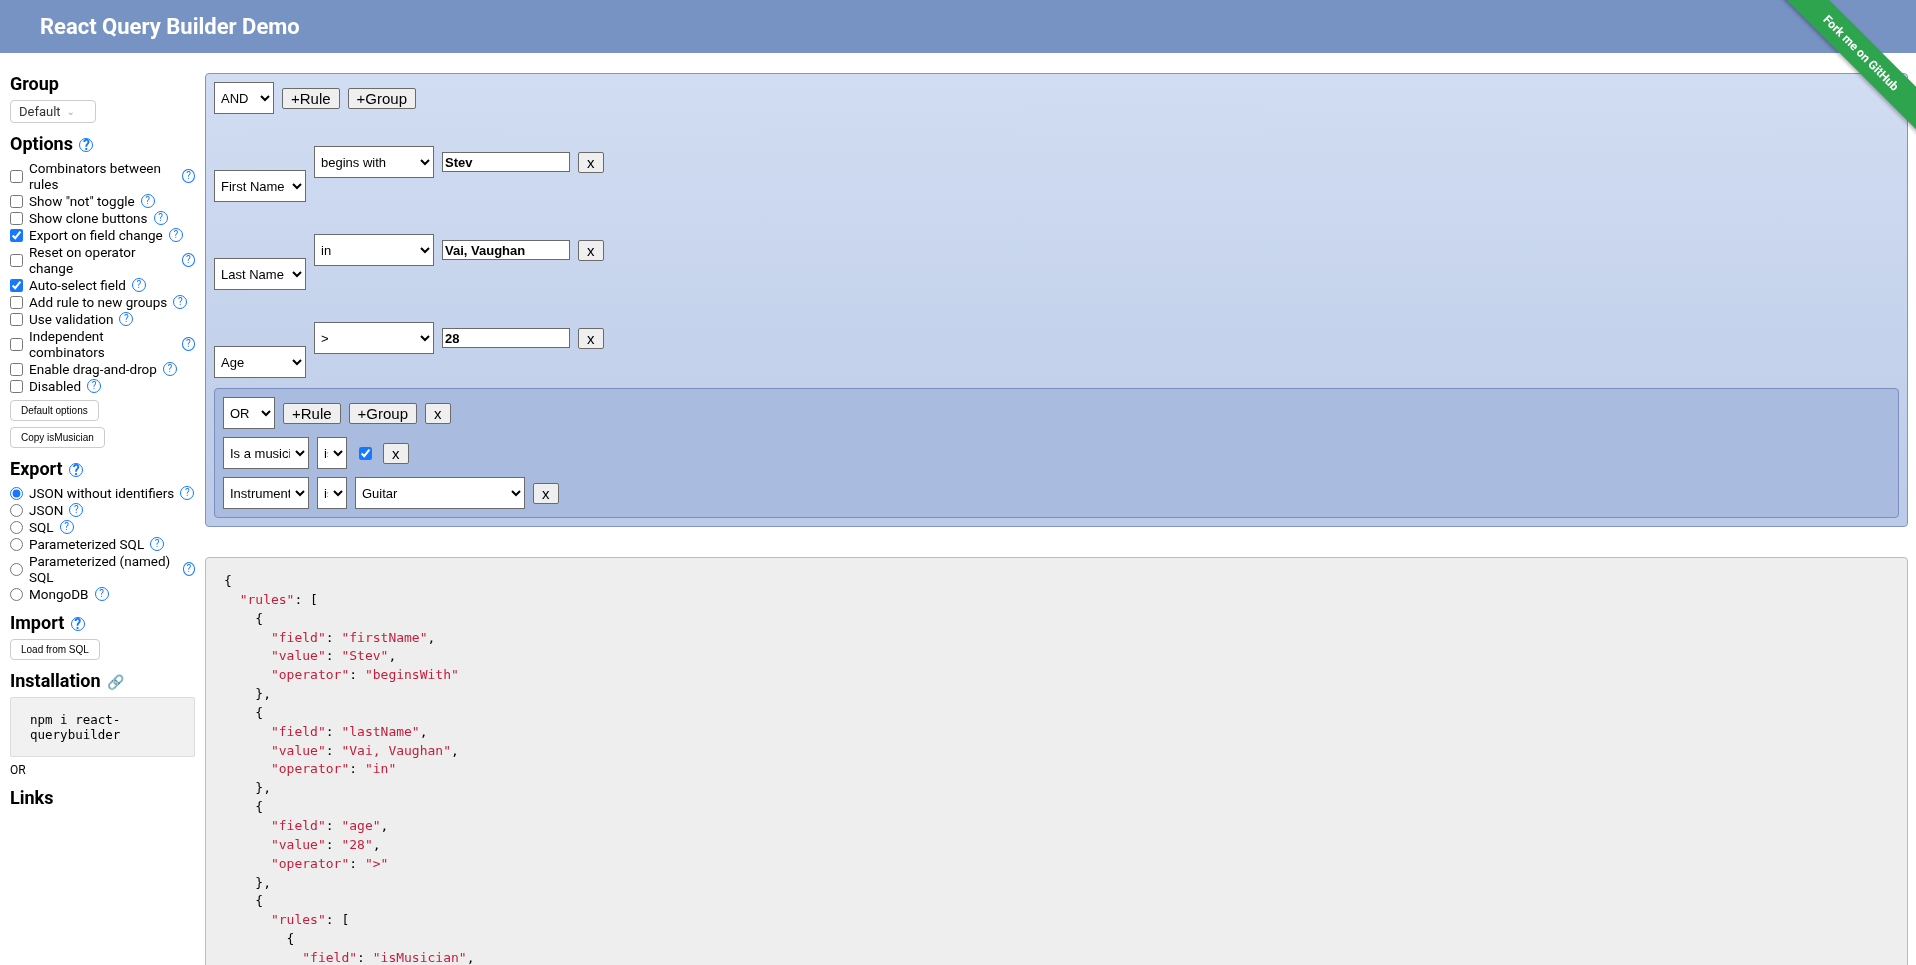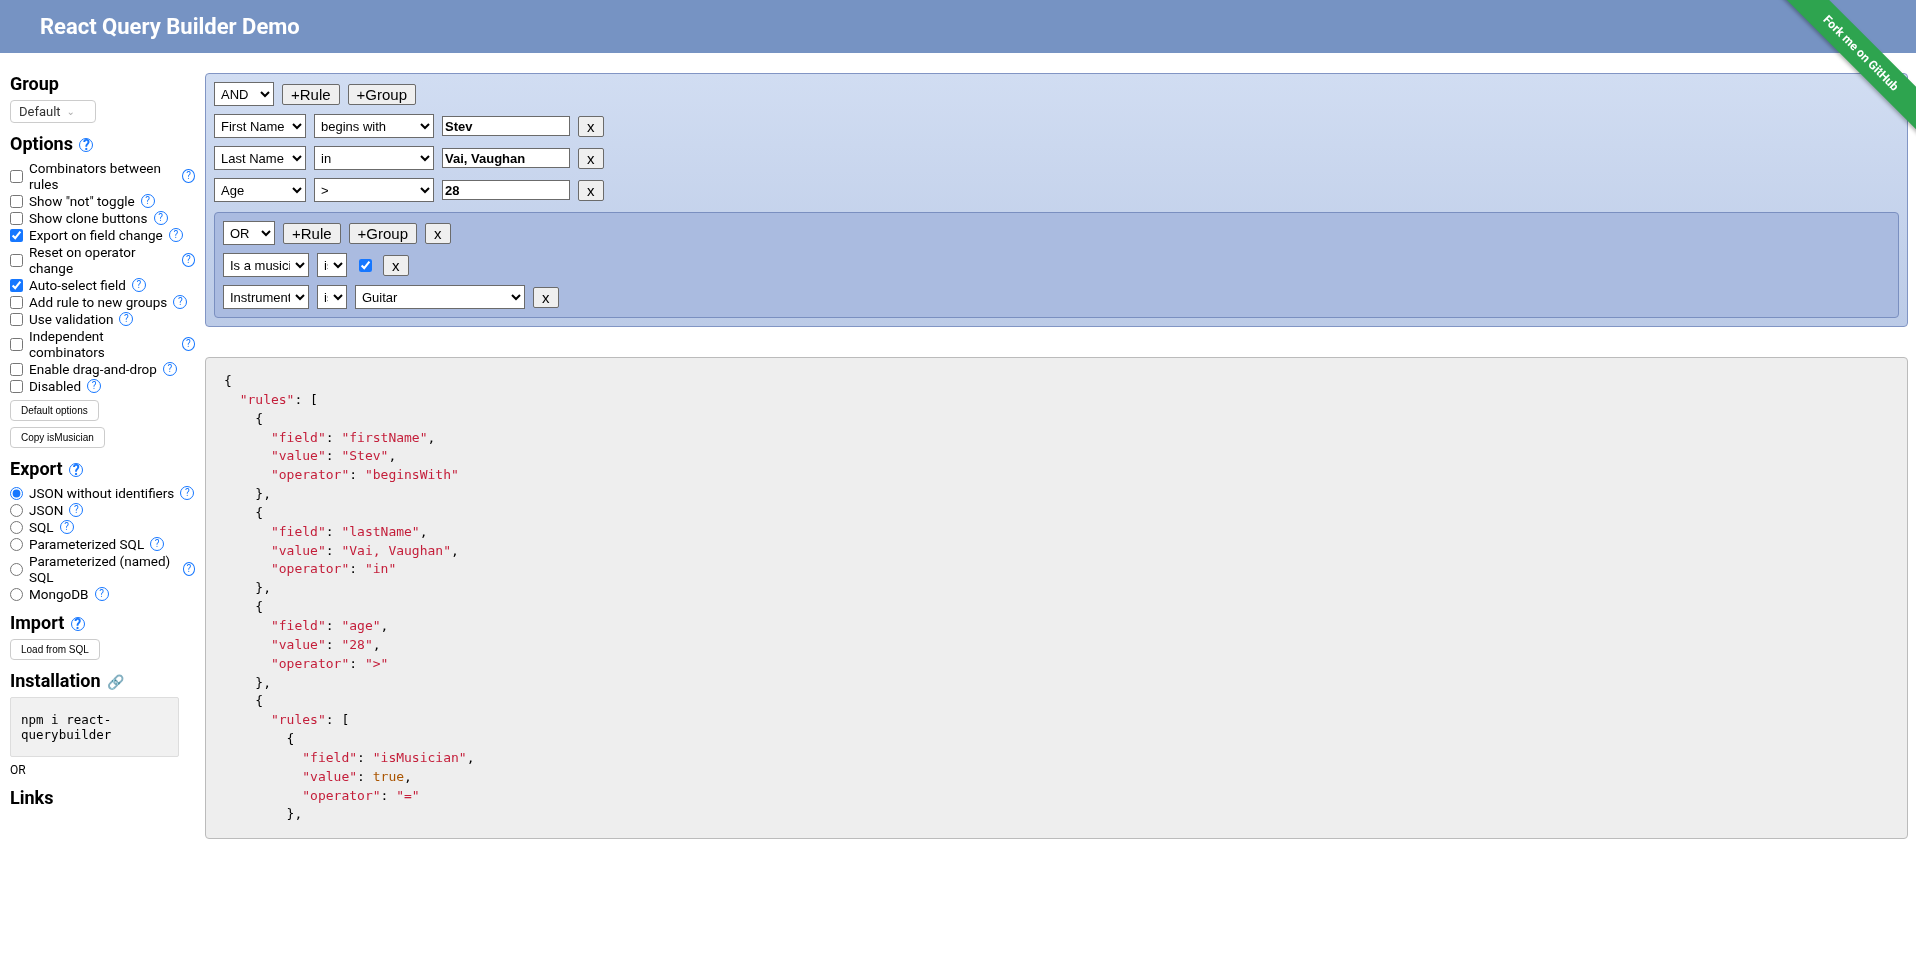--- a/index.html
+++ b/index.html
@@ -87,46 +87,46 @@
     cursor:pointer;
   }
   .btn {
     border:1px solid #ccc; border-radius:4px;
     background:#fff; padding:4px 10px; font-size:10px;
     cursor:pointer;
   }
   .sidebar .btn { display:block; margin:6px 0;}
   .codebox {
     border:1px solid #ddd; background:#f1f1f1;
-    padding:14px 10px; font-family:ui-monospace,Menlo,Consolas,monospace;
+    padding:14px 19px; font-family:ui-monospace,Menlo,Consolas,monospace;
     font-size:12.5px; border-radius:2px;
-    width:169px;
+    width:185px;
   }
   .or-sep { font-size:12px; margin:6px 0;}
   
   .qb-group {
     border:1px solid #8195c4;
     border-radius:4px;
     background:linear-gradient(#d1ddf2,#bccbe7);
     padding:8px;
   }
   .qb-group.inner {
     border:1px solid #7a8fc0;
     background:#aabbe0;
     margin-top:10px;
   }
   .qb-header { display:flex; gap:8px; align-items:center; }
   .qb-row { display:flex; gap:8px; align-items:center; margin-top:8px; }
   .native { font-family:Arial,sans-serif; font-size:13px; }
   select.native, input.native {
     border:1px solid #6b6b6b; background:#fff; padding:1px 2px;
   }
-  select.native { height:24px; }
+  select.native { height:32px; }
   .sel-combinator{ width:60px;}
-  .sel-field { width:92px;}
+  .sel-field { width:92px;margin-top:48px;}
   .sel-field-sm { width:86px;}
   .sel-op { width:120px;}
   .sel-op-sm { width:30px;}
   .sel-instr {width:170px;}
   .inp-val { width:128px; height:20px; padding:1px 3px;font-weight:bold;}
   .qb-btn {
     border:1px solid #6b6b6b; background:#efefef;
     padding:1px 8px; font-size:15px; border-radius:2px;
     cursor:pointer;
   }

